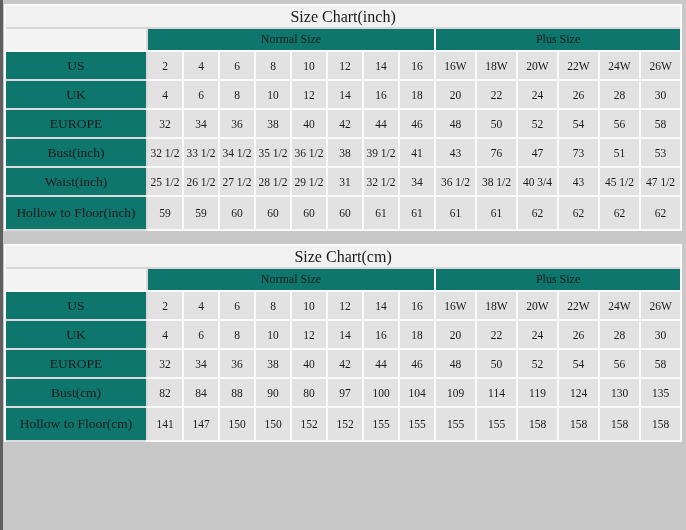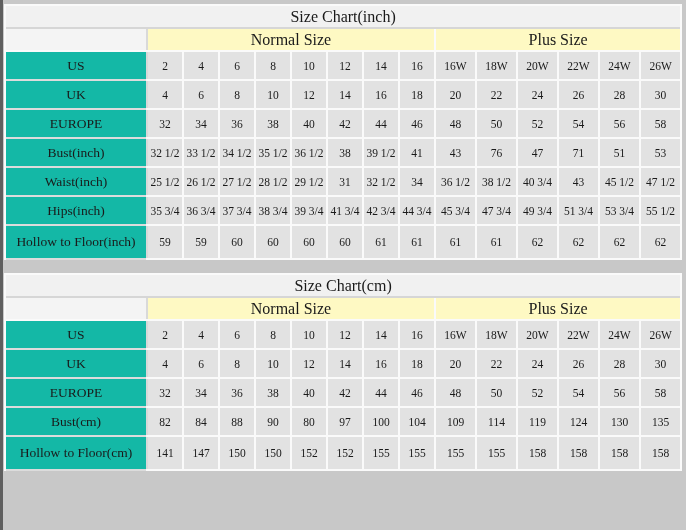--- a/index.html
+++ b/index.html
@@ -42,31 +42,31 @@
     overflow: hidden;
     height: 27px;
   }
   .title-cell {
     background: #f1f1f1;
     height: 21px !important;
     font-size: 16px;
     box-shadow: 0 2px 0 #d6d6d6;
   }
   .group-cell {
-    background: #fef9c3;
+    background: #0f766e;
     height: 21px !important;
-    font-size: 16px;
+    font-size: 12px;
   }
   .corner-cell {
     background: #f4f4f4;
     height: 21px !important;
     box-shadow: 2px 0 0 #d9d9d9;
   }
   .label-cell {
-    background: #14b8a6;
+    background: #0f766e;
     font-size: 13.5px;
     white-space: nowrap;
     box-shadow: 2px 0 0 #d9d9d9, 0 2px 0 #dcdcdc;
   }
   .value-cell {
     background: #e2e2e2;
     font-size: 11.5px;
     white-space: nowrap;
   }
   tr.last-row td { height: 32px; }
@@ -161,57 +161,40 @@
             <td class="value-cell">33 1/2</td>
             <td class="value-cell">34 1/2</td>
             <td class="value-cell">35 1/2</td>
             <td class="value-cell">36 1/2</td>
             <td class="value-cell">38</td>
             <td class="value-cell">39 1/2</td>
             <td class="value-cell">41</td>
             <td class="value-cell">43</td>
             <td class="value-cell">76</td>
             <td class="value-cell">47</td>
-            <td class="value-cell">71</td>
+            <td class="value-cell">73</td>
             <td class="value-cell">51</td>
             <td class="value-cell">53</td>
           </tr>
           <tr>
             <td class="label-cell">Waist(inch)</td>
             <td class="value-cell">25 1/2</td>
             <td class="value-cell">26 1/2</td>
             <td class="value-cell">27 1/2</td>
             <td class="value-cell">28 1/2</td>
             <td class="value-cell">29 1/2</td>
             <td class="value-cell">31</td>
             <td class="value-cell">32 1/2</td>
             <td class="value-cell">34</td>
             <td class="value-cell">36 1/2</td>
             <td class="value-cell">38 1/2</td>
             <td class="value-cell">40 3/4</td>
             <td class="value-cell">43</td>
             <td class="value-cell">45 1/2</td>
             <td class="value-cell">47 1/2</td>
-          </tr>
-          <tr>
-            <td class="label-cell">Hips(inch)</td>
-            <td class="value-cell">35 3/4</td>
-            <td class="value-cell">36 3/4</td>
-            <td class="value-cell">37 3/4</td>
-            <td class="value-cell">38 3/4</td>
-            <td class="value-cell">39 3/4</td>
-            <td class="value-cell">41 3/4</td>
-            <td class="value-cell">42 3/4</td>
-            <td class="value-cell">44 3/4</td>
-            <td class="value-cell">45 3/4</td>
-            <td class="value-cell">47 3/4</td>
-            <td class="value-cell">49 3/4</td>
-            <td class="value-cell">51 3/4</td>
-            <td class="value-cell">53 3/4</td>
-            <td class="value-cell">55 1/2</td>
           </tr>
           <tr class="last-row">
             <td class="label-cell">Hollow to Floor(inch)</td>
             <td class="value-cell">59</td>
             <td class="value-cell">59</td>
             <td class="value-cell">60</td>
             <td class="value-cell">60</td>
             <td class="value-cell">60</td>
             <td class="value-cell">60</td>
             <td class="value-cell">61</td>

